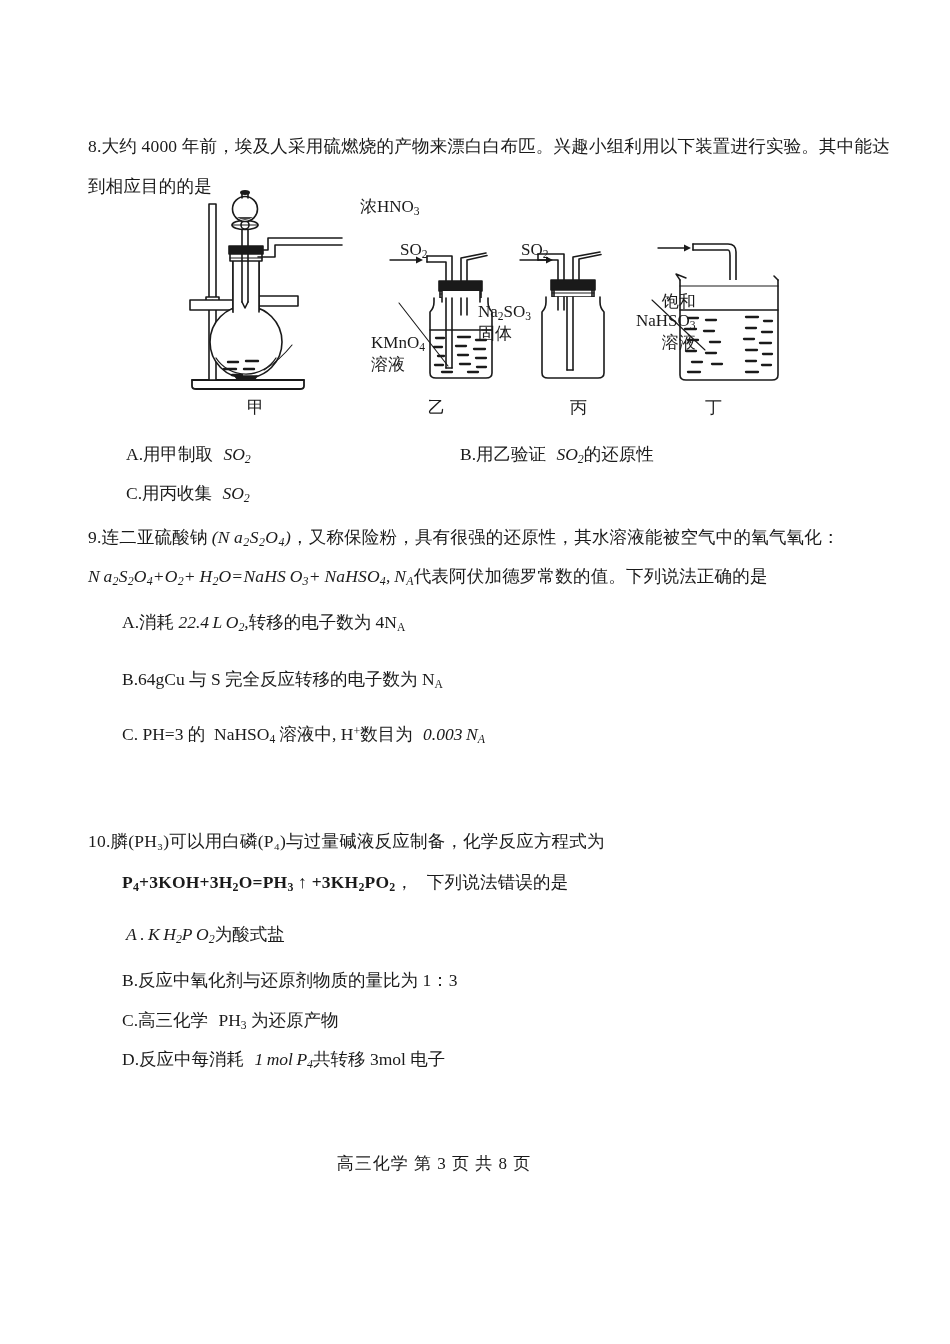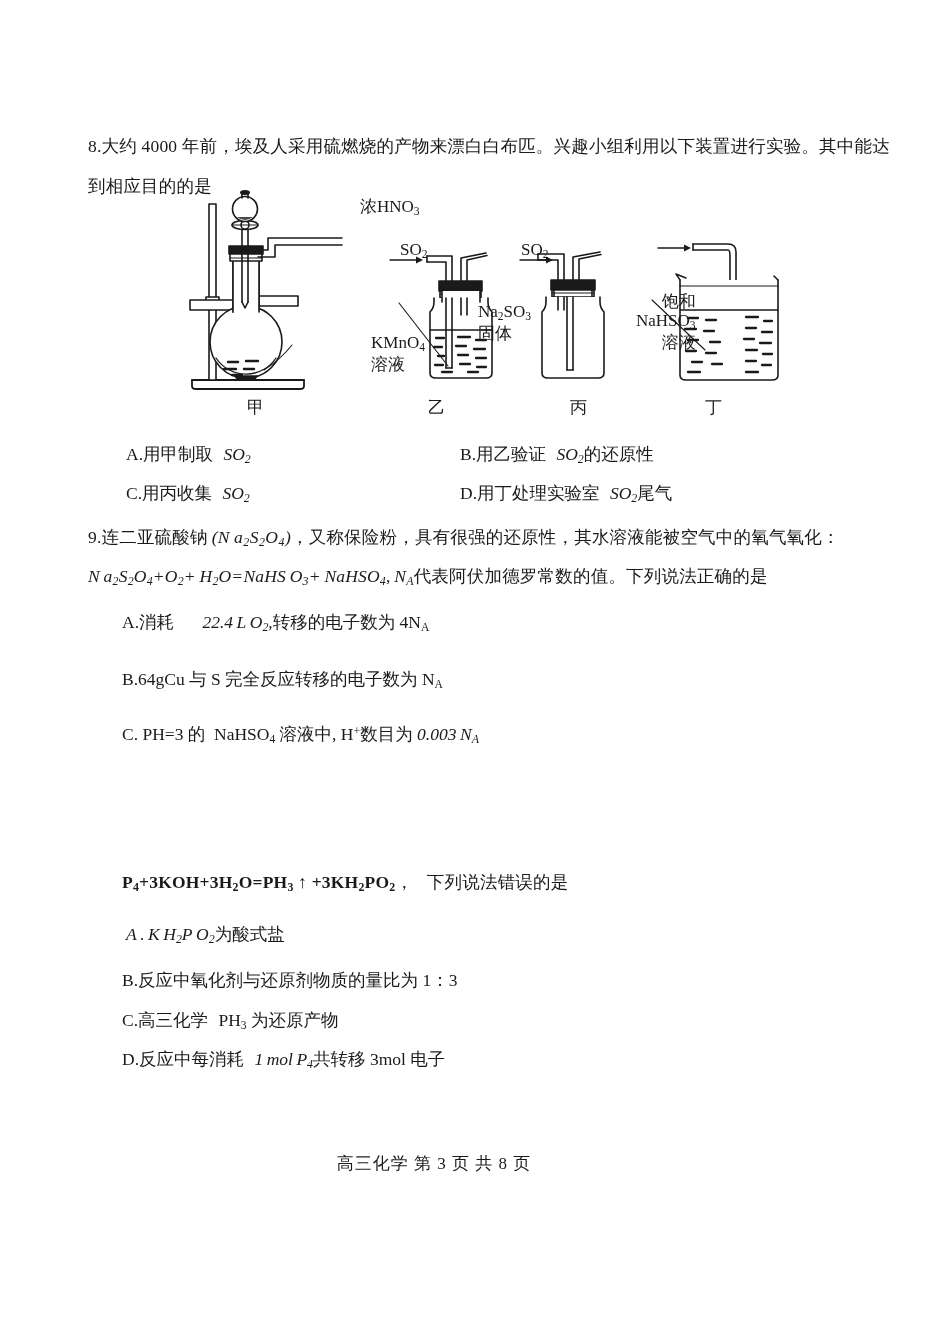--- a/index.html
+++ b/index.html
@@ -313,48 +313,45 @@
     <span class="ital" style="margin-left:6px;"><span>SO</span><sub>2</sub></span>
   </div>
   <div class="opt" style="left:460px; top:442px;">
     <span>B.用乙验证</span>
     <span class="ital" style="margin-left:6px;"><span>SO</span><sub>2</sub></span><span>的还原性</span>
   </div>
   <div class="opt" style="left:126px; top:481px;">
     <span>C.用丙收集</span>
     <span class="ital" style="margin-left:6px;"><span>SO</span><sub>2</sub></span>
   </div>
-  <div class="opt" style="left:460px; top:481px;">
-    <span>D.用丁处理实验室</span>
-    <span class="ital" style="margin-left:6px;"><span>SO</span><sub>2</sub></span><span>尾气</span>
-  </div>
 
   <div class="q-line" style="left:88px; top:524px;">
     <span>9.连二亚硫酸钠</span><span class="ital" style="margin-left:4px;margin-top:26px;">(<span style="letter-spacing:0.5px;">N a<sub>2</sub>S<sub>2</sub>O<sub>4</sub></span>)</span><span>，又称保险粉，具有很强的还原性，其水溶液能被空气中的氧气氧化：</span>
   </div>
 
   <div class="q-line" style="left:88px; top:563px;">
     <span class="ital">N a<sub>2</sub>S<sub>2</sub>O<sub>4</sub>+O<sub>2</sub>+ H<sub>2</sub>O=NaHS O<sub>3</sub>+ NaHSO<sub>4</sub></span>,<span class="ital"> N<sub>A</sub></span><span>代表阿伏加德罗常数的值。下列说法正确的是</span>
   </div>
 
   <div class="opt" style="left:122px; top:610px;">
     <span>A.消耗</span>
-    <span class="ital" style="margin-left:24px;">22.4 L O<sub>2</sub></span><span>,转移的电子数为 4N<span class="nsub">A</span></span>
+    <span class="ital" style="margin-left:0;">22.4 L O<sub>2</sub></span><span>,转移的电子数为 4N<span class="nsub">A</span></span>
   </div>
 
   <div class="opt" style="left:122px; top:667px;text-align:center;">
     <span>B.64gCu 与 S 完全反应转移的电子数为 N</span><span class="nsub">A</span>
   </div>
 
   <div class="opt" style="left:122px; top:722px;">
     <span>C. PH=3 的&nbsp; NaHSO<span class="nsub">4</span> 溶液中, H<sup>+</sup>数目为</span>
-    <span class="ital" style="">0.003 N<sub>A</sub></span>
-  </div>
-
-
+    <span class="ital" style="margin-left:6px;">0.003 N<sub>A</sub></span>
+  </div>
+
+
+  <div class="q-line" style="left:88px; top:828px;">10.膦(PH₃)可以用白磷(P₄)与过量碱液反应制备，化学反应方程式为</div>
 
   <div class="q-line" style="left:122px; top:869px;">
     <span style="font-weight:600;">P<sub>4</sub>+3KOH+3H<sub>2</sub>O=PH<sub>3</sub> ↑ +3KH<sub>2</sub>PO<sub>2</sub></span><span>，&nbsp;&nbsp;&nbsp;下列说法错误的是</span>
   </div>
 
   <div class="opt" style="left:126px; top:922px;">
     <span class="ital">A . K H<sub>2</sub>P O<sub>2</sub></span><span>为酸式盐</span>
   </div>
 
   <div class="opt" style="left:122px; top:968px;">B.反应中氧化剂与还原剂物质的量比为 1：3</div>

